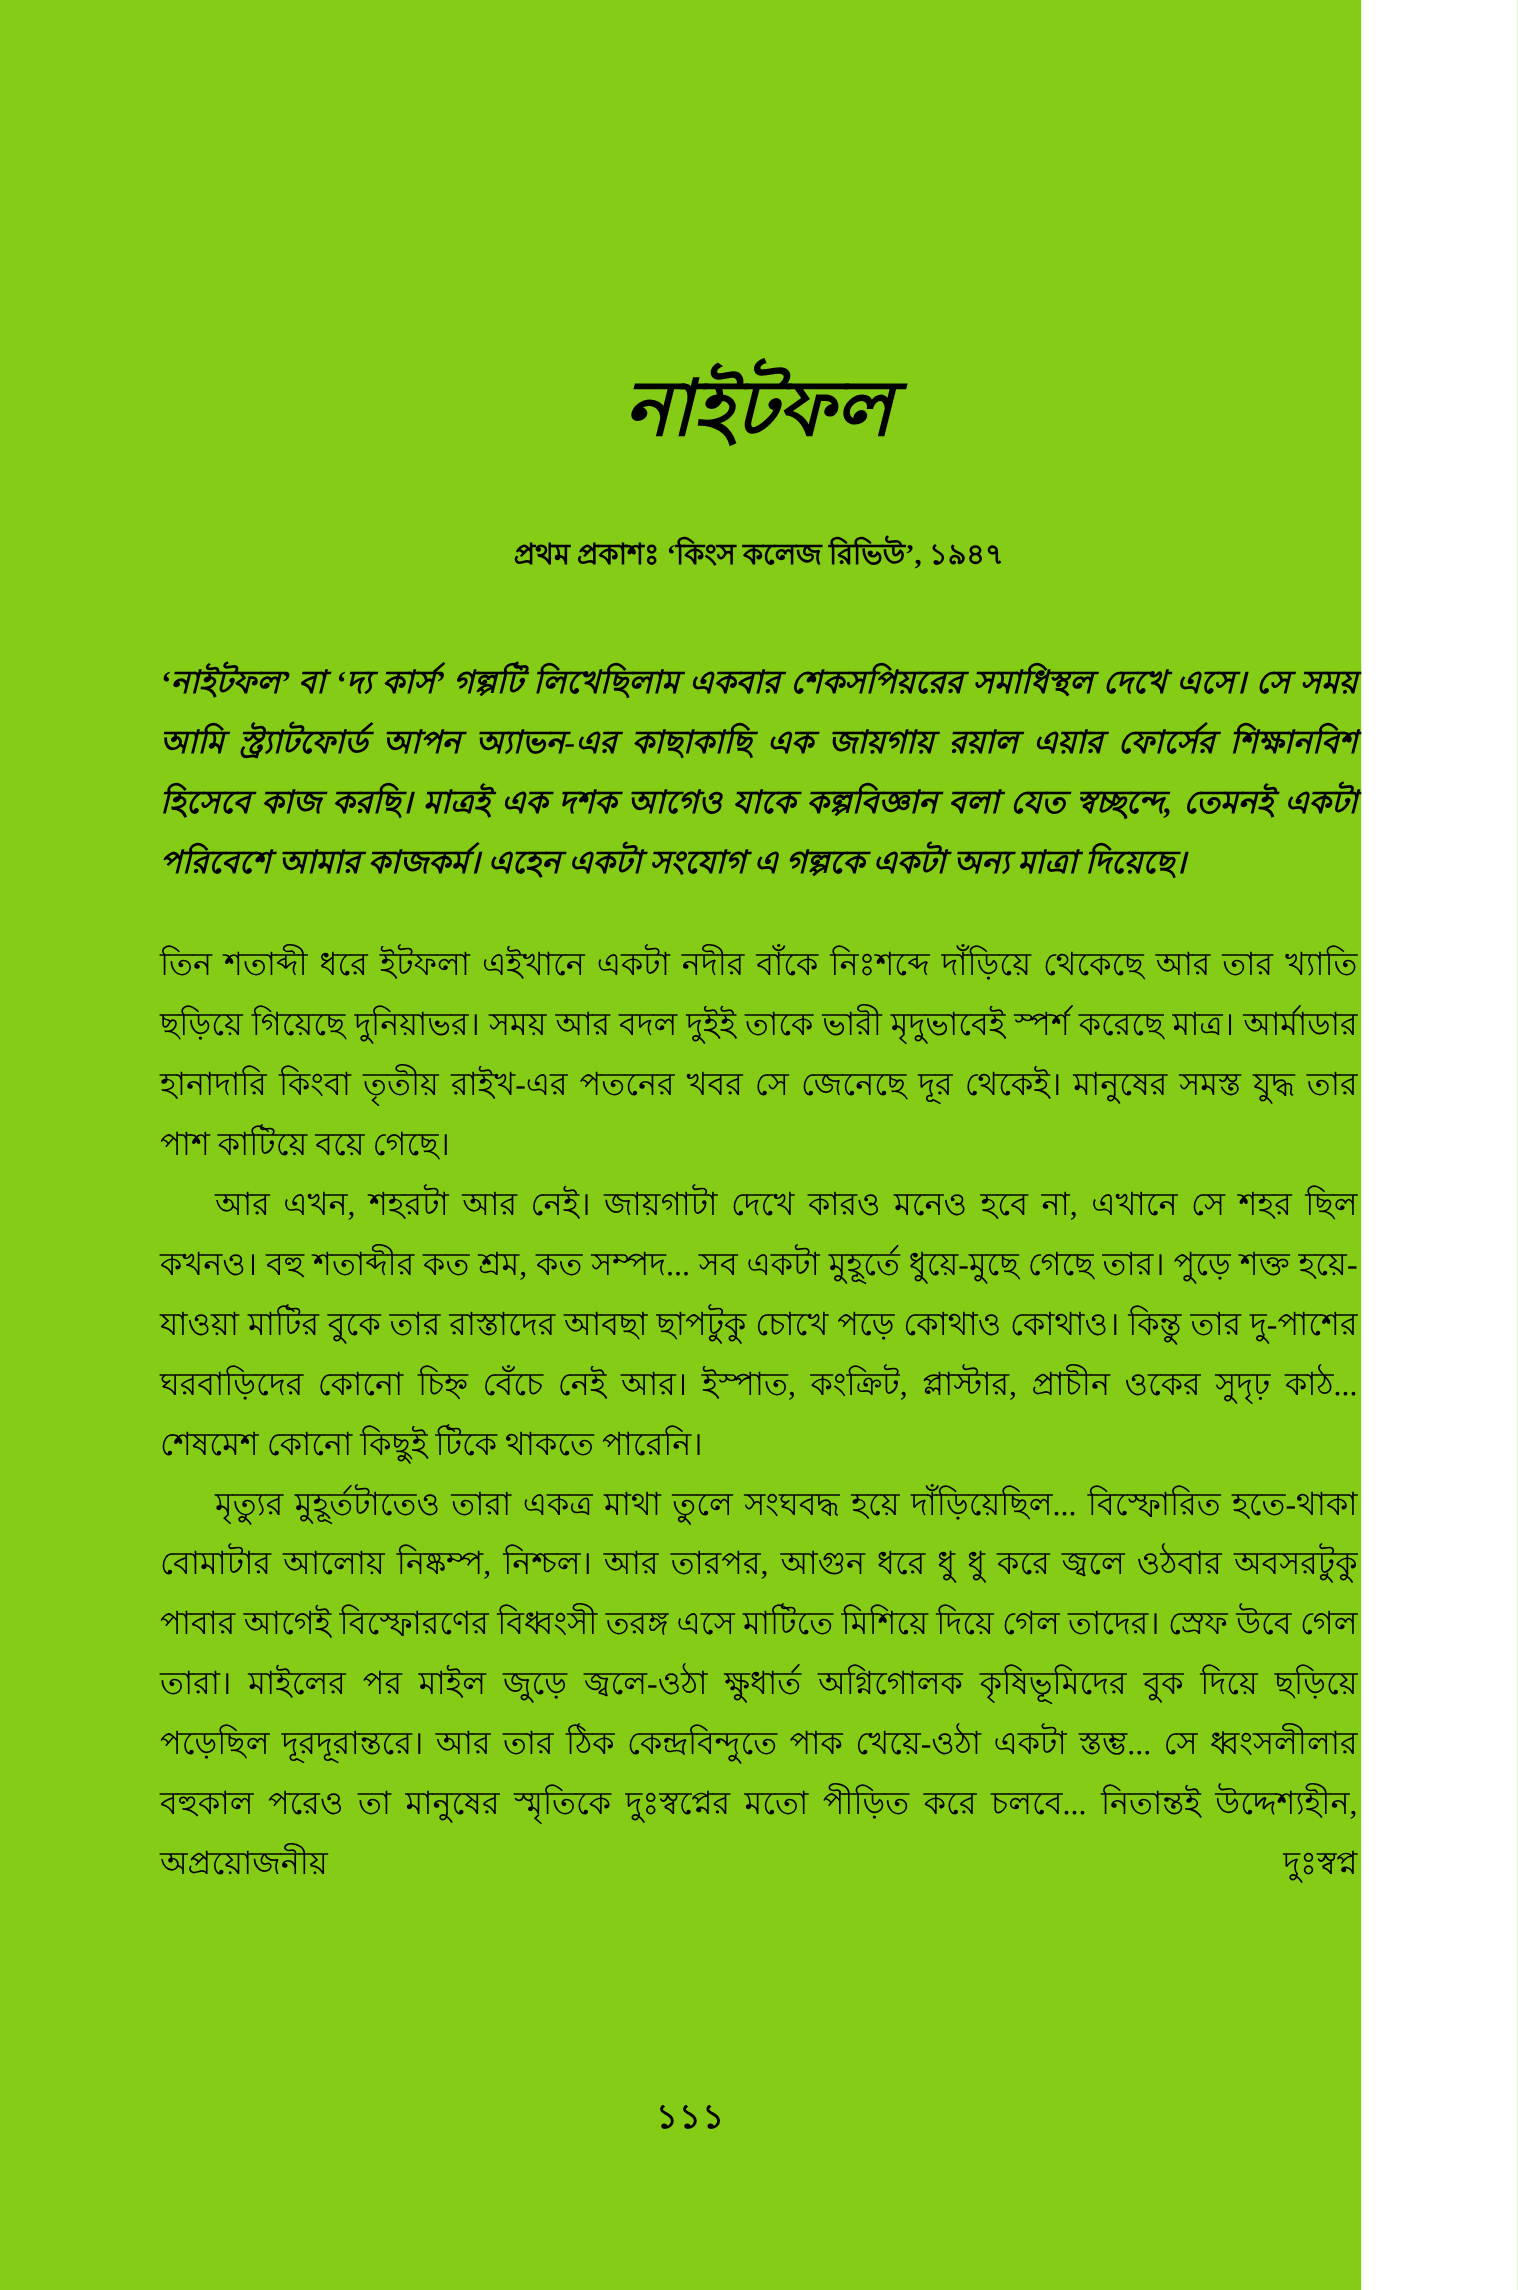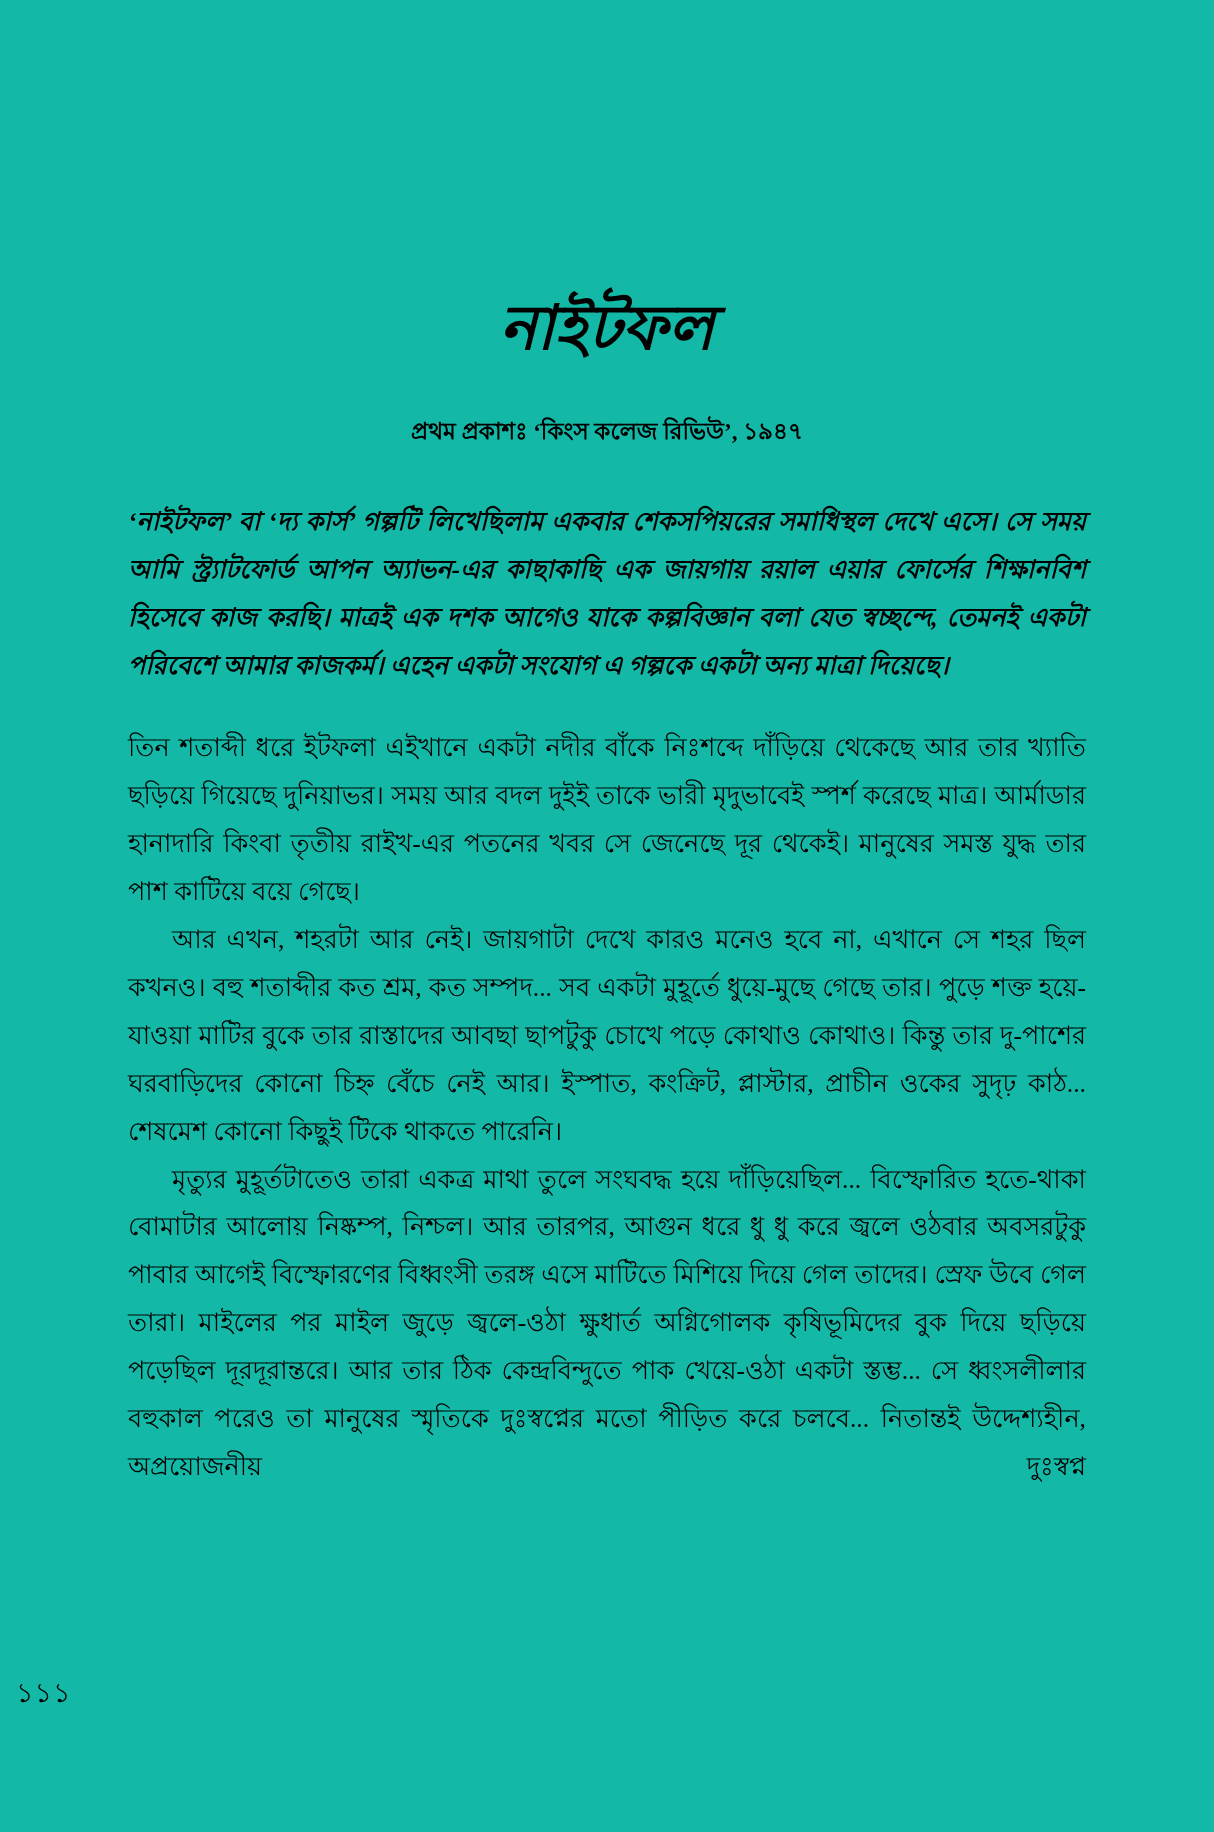--- a/index.html
+++ b/index.html
@@ -10,24 +10,24 @@
   body {
     width: 1214px;
     height: 1832px;
     font-family: "Liberation Serif", "DejaVu Serif", serif;
     color: #000000;
     -webkit-font-smoothing: antialiased;
   }
 
   .page {
     position: relative;
-    width: 1214px;
+    width: 1089px;
     height: 1832px;
     box-sizing: border-box;
-    background: #14b8a6;
+    background: #84cc16;
     overflow: hidden;
   }
 
   .content {
     position: absolute;
     left: 128px;
     top: 0;
     width: 958px;
   }
 
@@ -39,21 +39,21 @@
     font-family: "Liberation Serif", "DejaVu Serif", serif;
     font-weight: 700;
     font-style: italic;
     font-size: 62px;
     line-height: 1.05;
     letter-spacing: 0.5px;
   }
 
   
   .pub-note {
-    margin: 0;
+    margin: 12px;
     padding-top: 52px;
     text-align: center;
     font-weight: 700;
     font-size: 23px;
     line-height: 1.62;
   }
   .pub-note .line {
     display: block;
     white-space: nowrap;
   }
@@ -87,22 +87,23 @@
   .body-para.last-line-stretch {
     text-align-last: justify;
   }
 
   
   .folio {
     position: absolute;
     left: 16px;
     right: 0;
     top: 1672px;
+    text-align: center;
     font-size: 27px;
-    font-weight: 400;
+    font-weight: 700;
     letter-spacing: 1px;
   }
 </style>
 </head>
 <body>
 
 <div class="page">
 
   <div class="content">
 

